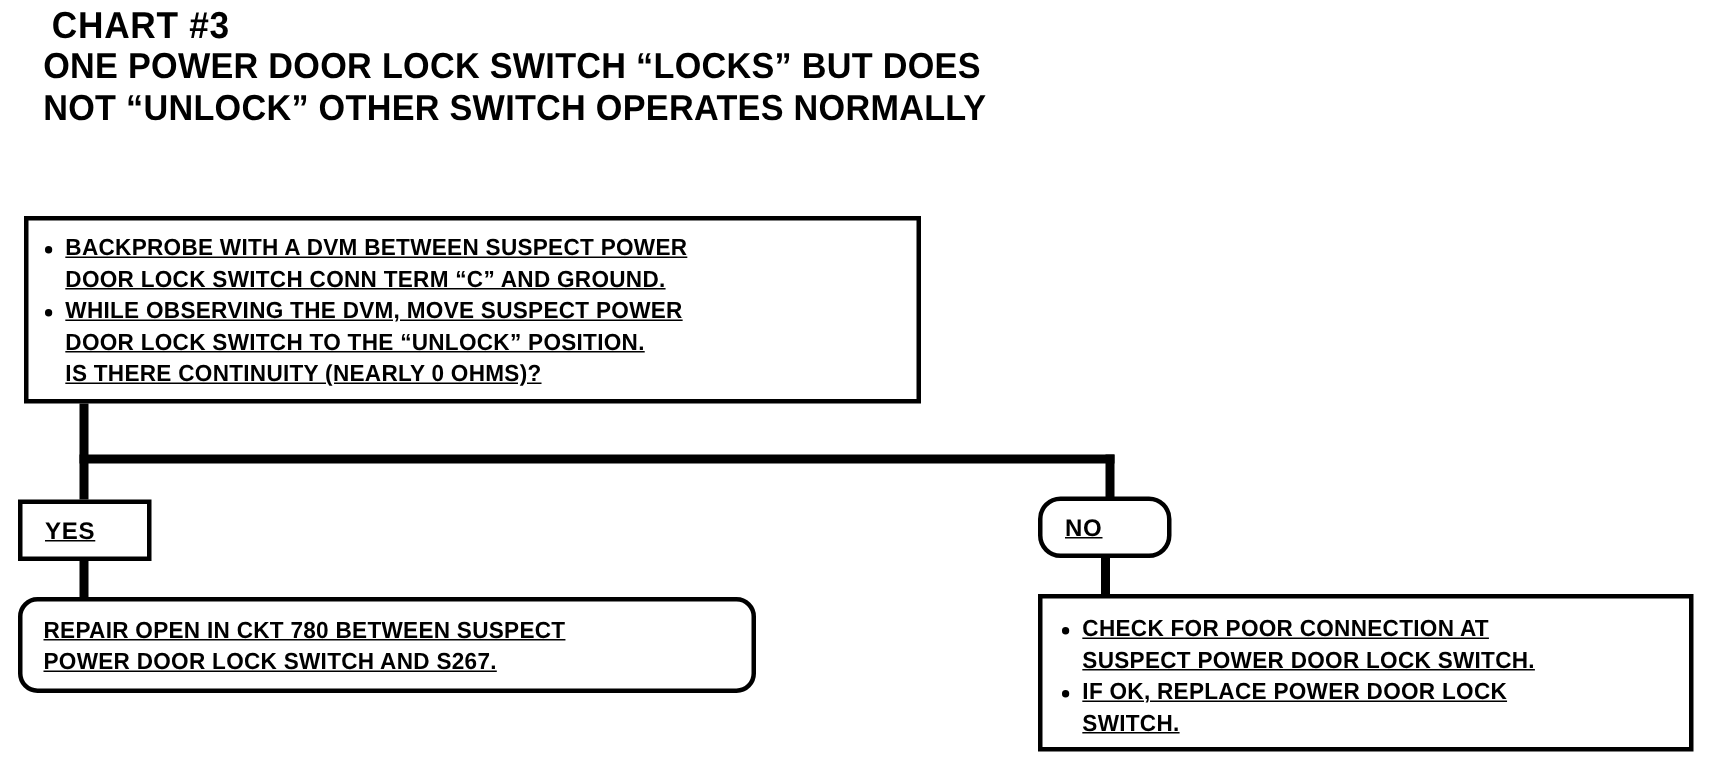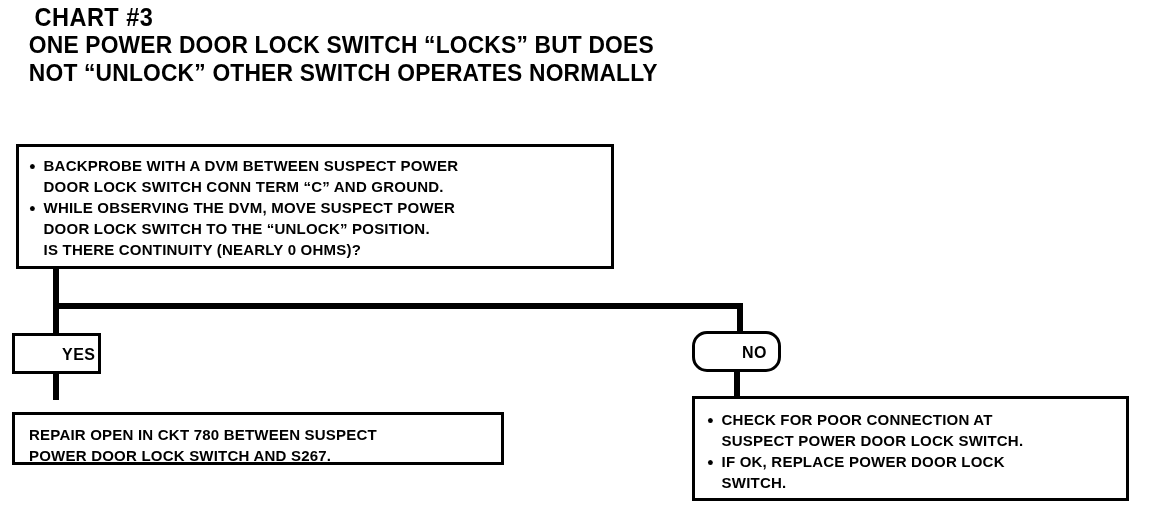--- a/index.html
+++ b/index.html
@@ -42,20 +42,21 @@
     transform-origin: center center;
     white-space: nowrap;
   }
 
   
   .fc-box {
     position: absolute;
     border: 3px solid #000000;
     background: #ffffff;
     box-sizing: border-box;
+    text-decoration: underline;
   }
   .fc-text {
     font-size: 15.5px;
     font-weight: bold;
     line-height: 21px;
     letter-spacing: 0.2px;
     transform: scaleX(0.97);
     transform-origin: left center;
     white-space: nowrap;
   }
@@ -98,30 +99,30 @@
     top: 331px;
     width: 89px;
     height: 41px;
     border-radius: 15px;
   }
   .label-text {
     font-size: 16px;
     font-weight: bold;
     letter-spacing: 0.5px;
     padding: 10px 0 0 15px;
-    margin-left: 32px;
   }
 
   
   #box-yes-result {
     left: 12px;
-    top: 412px;
+    top: 398px;
     width: 492px;
-    height: 53px;
+    height: 64px;
     padding: 9px 0 0 14px;
+    border-radius: 13px;
   }
   
   #box-no-result {
     left: 692px;
     top: 396px;
     width: 437px;
     height: 105px;
     padding: 10px 0 12px 12px;
   }
 

